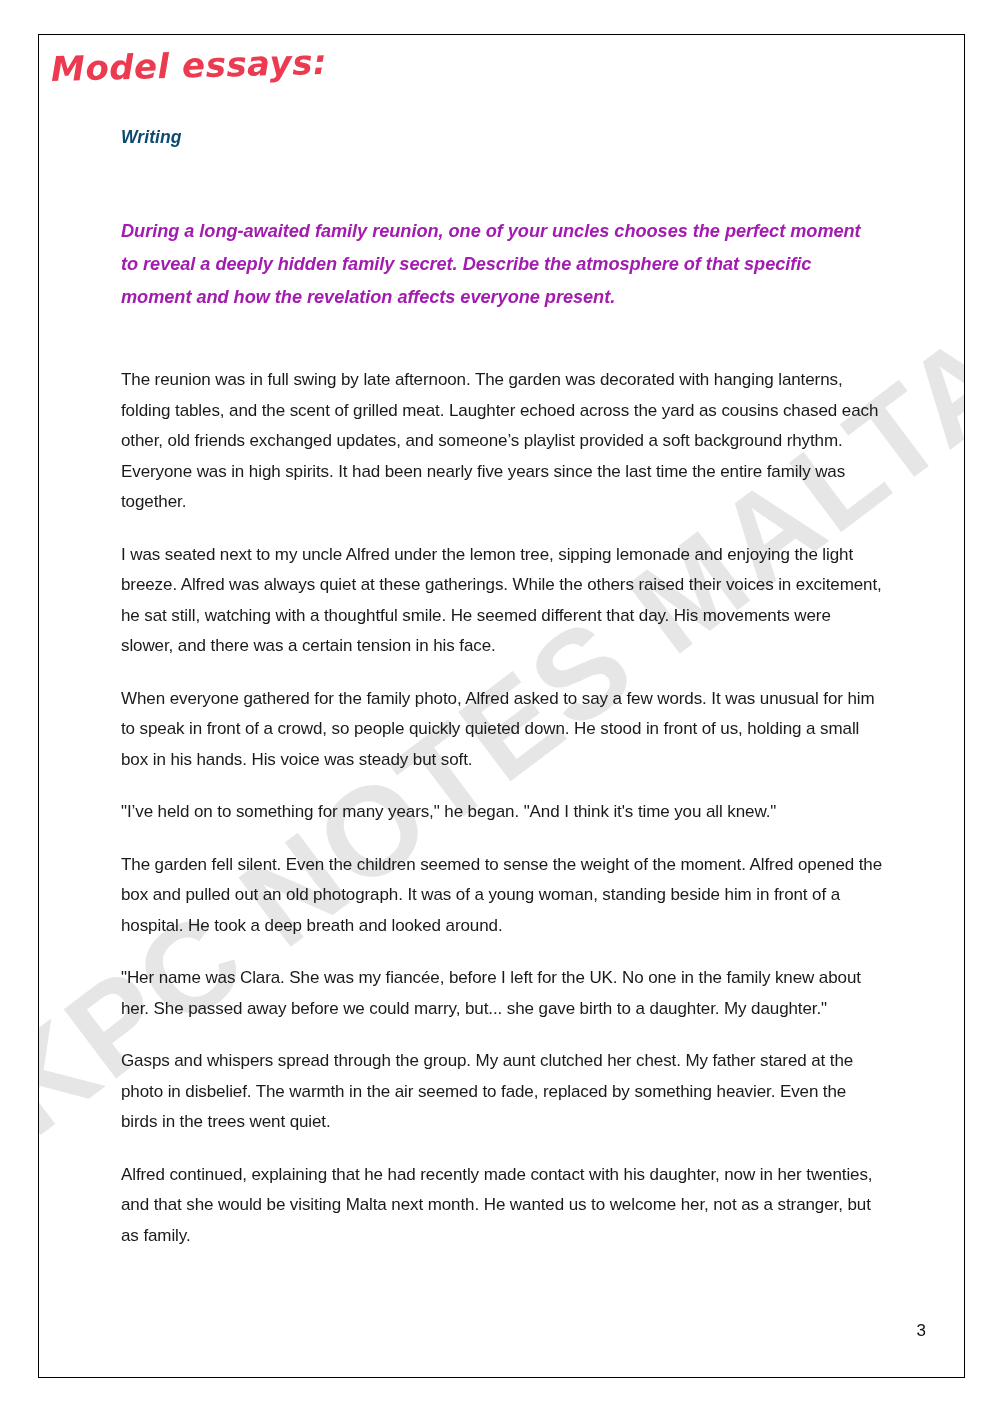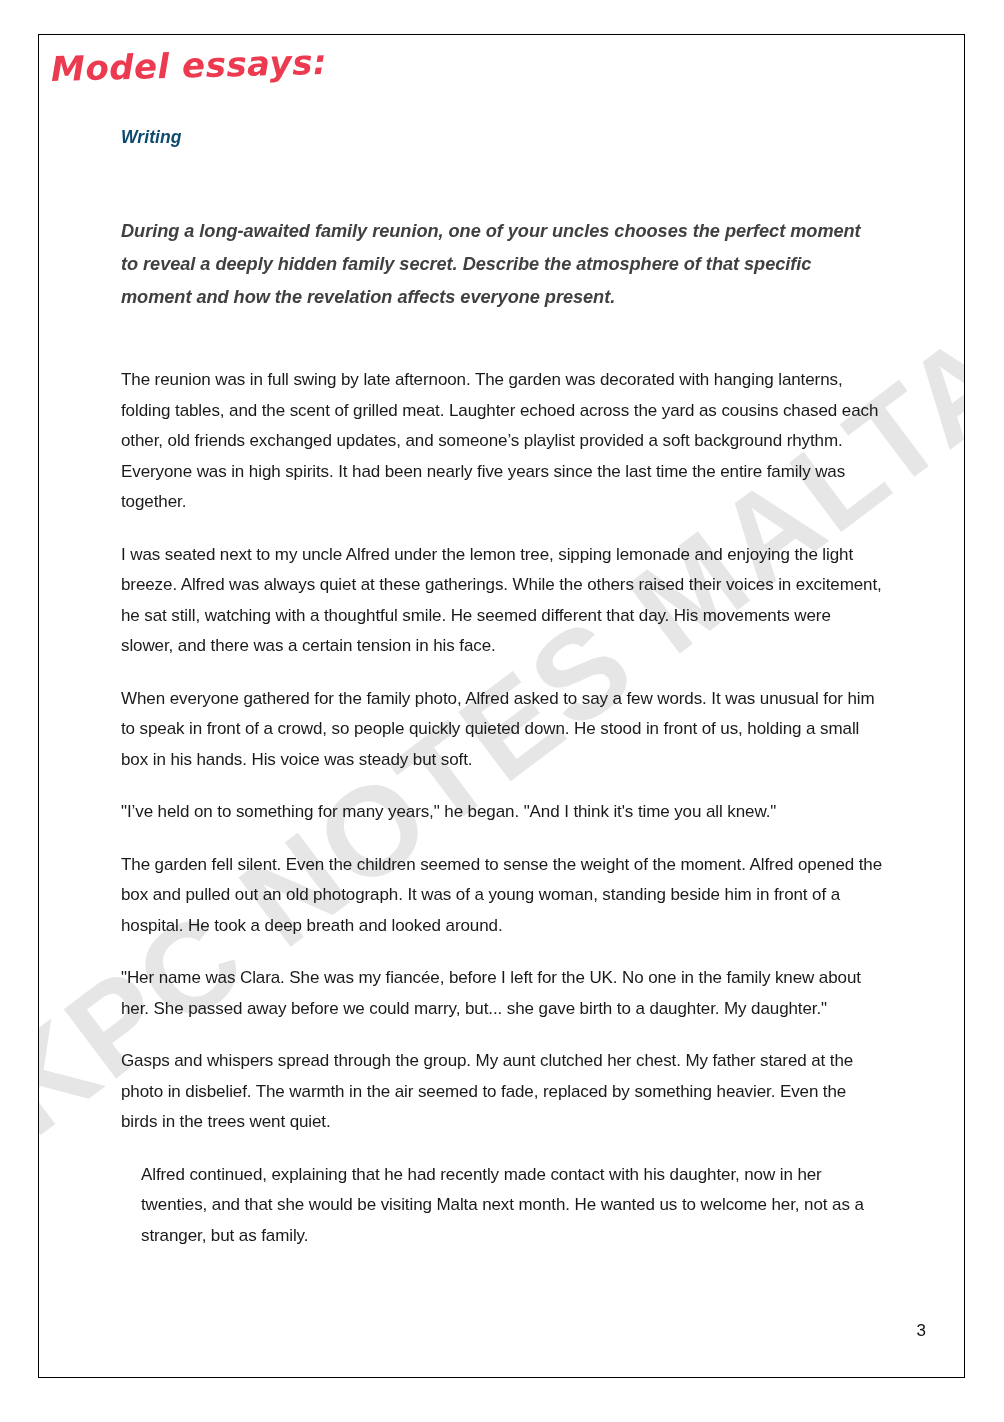--- a/index.html
+++ b/index.html
@@ -91,21 +91,21 @@
     font-size: 17.5px;
     line-height: 28px;
     letter-spacing: 0.1px;
   }
 
   .prompt-block {
     position: absolute;
     left: 82px;
     top: 180px;
     width: 760px;
-    color: #404040;
+    color: #a21caf;
     font-family: "Liberation Sans", sans-serif;
     font-weight: bold;
     font-style: italic;
     font-size: 18.2px;
     line-height: 33px;
     letter-spacing: -0.05px;
   }
 
   .body-block {
     position: absolute;
@@ -115,21 +115,21 @@
   }
   .body-para {
     color: #1a1a1a;
     font-family: "Liberation Sans", sans-serif;
     font-size: 17px;
     line-height: 30.5px;
     margin: 0 0 22px 0;
     letter-spacing: -0.1px;
     text-align: left;
   }
-  .body-para:last-child { margin-bottom: 0; margin-left: 20px; }
+  .body-para:last-child { margin-bottom: 0; }
 
   .page-number {
     position: absolute;
     right: 38px;
     bottom: 36px;
     font-family: "Liberation Sans", sans-serif;
     font-size: 17px;
     color: #111111;
     z-index: 2;
   }

